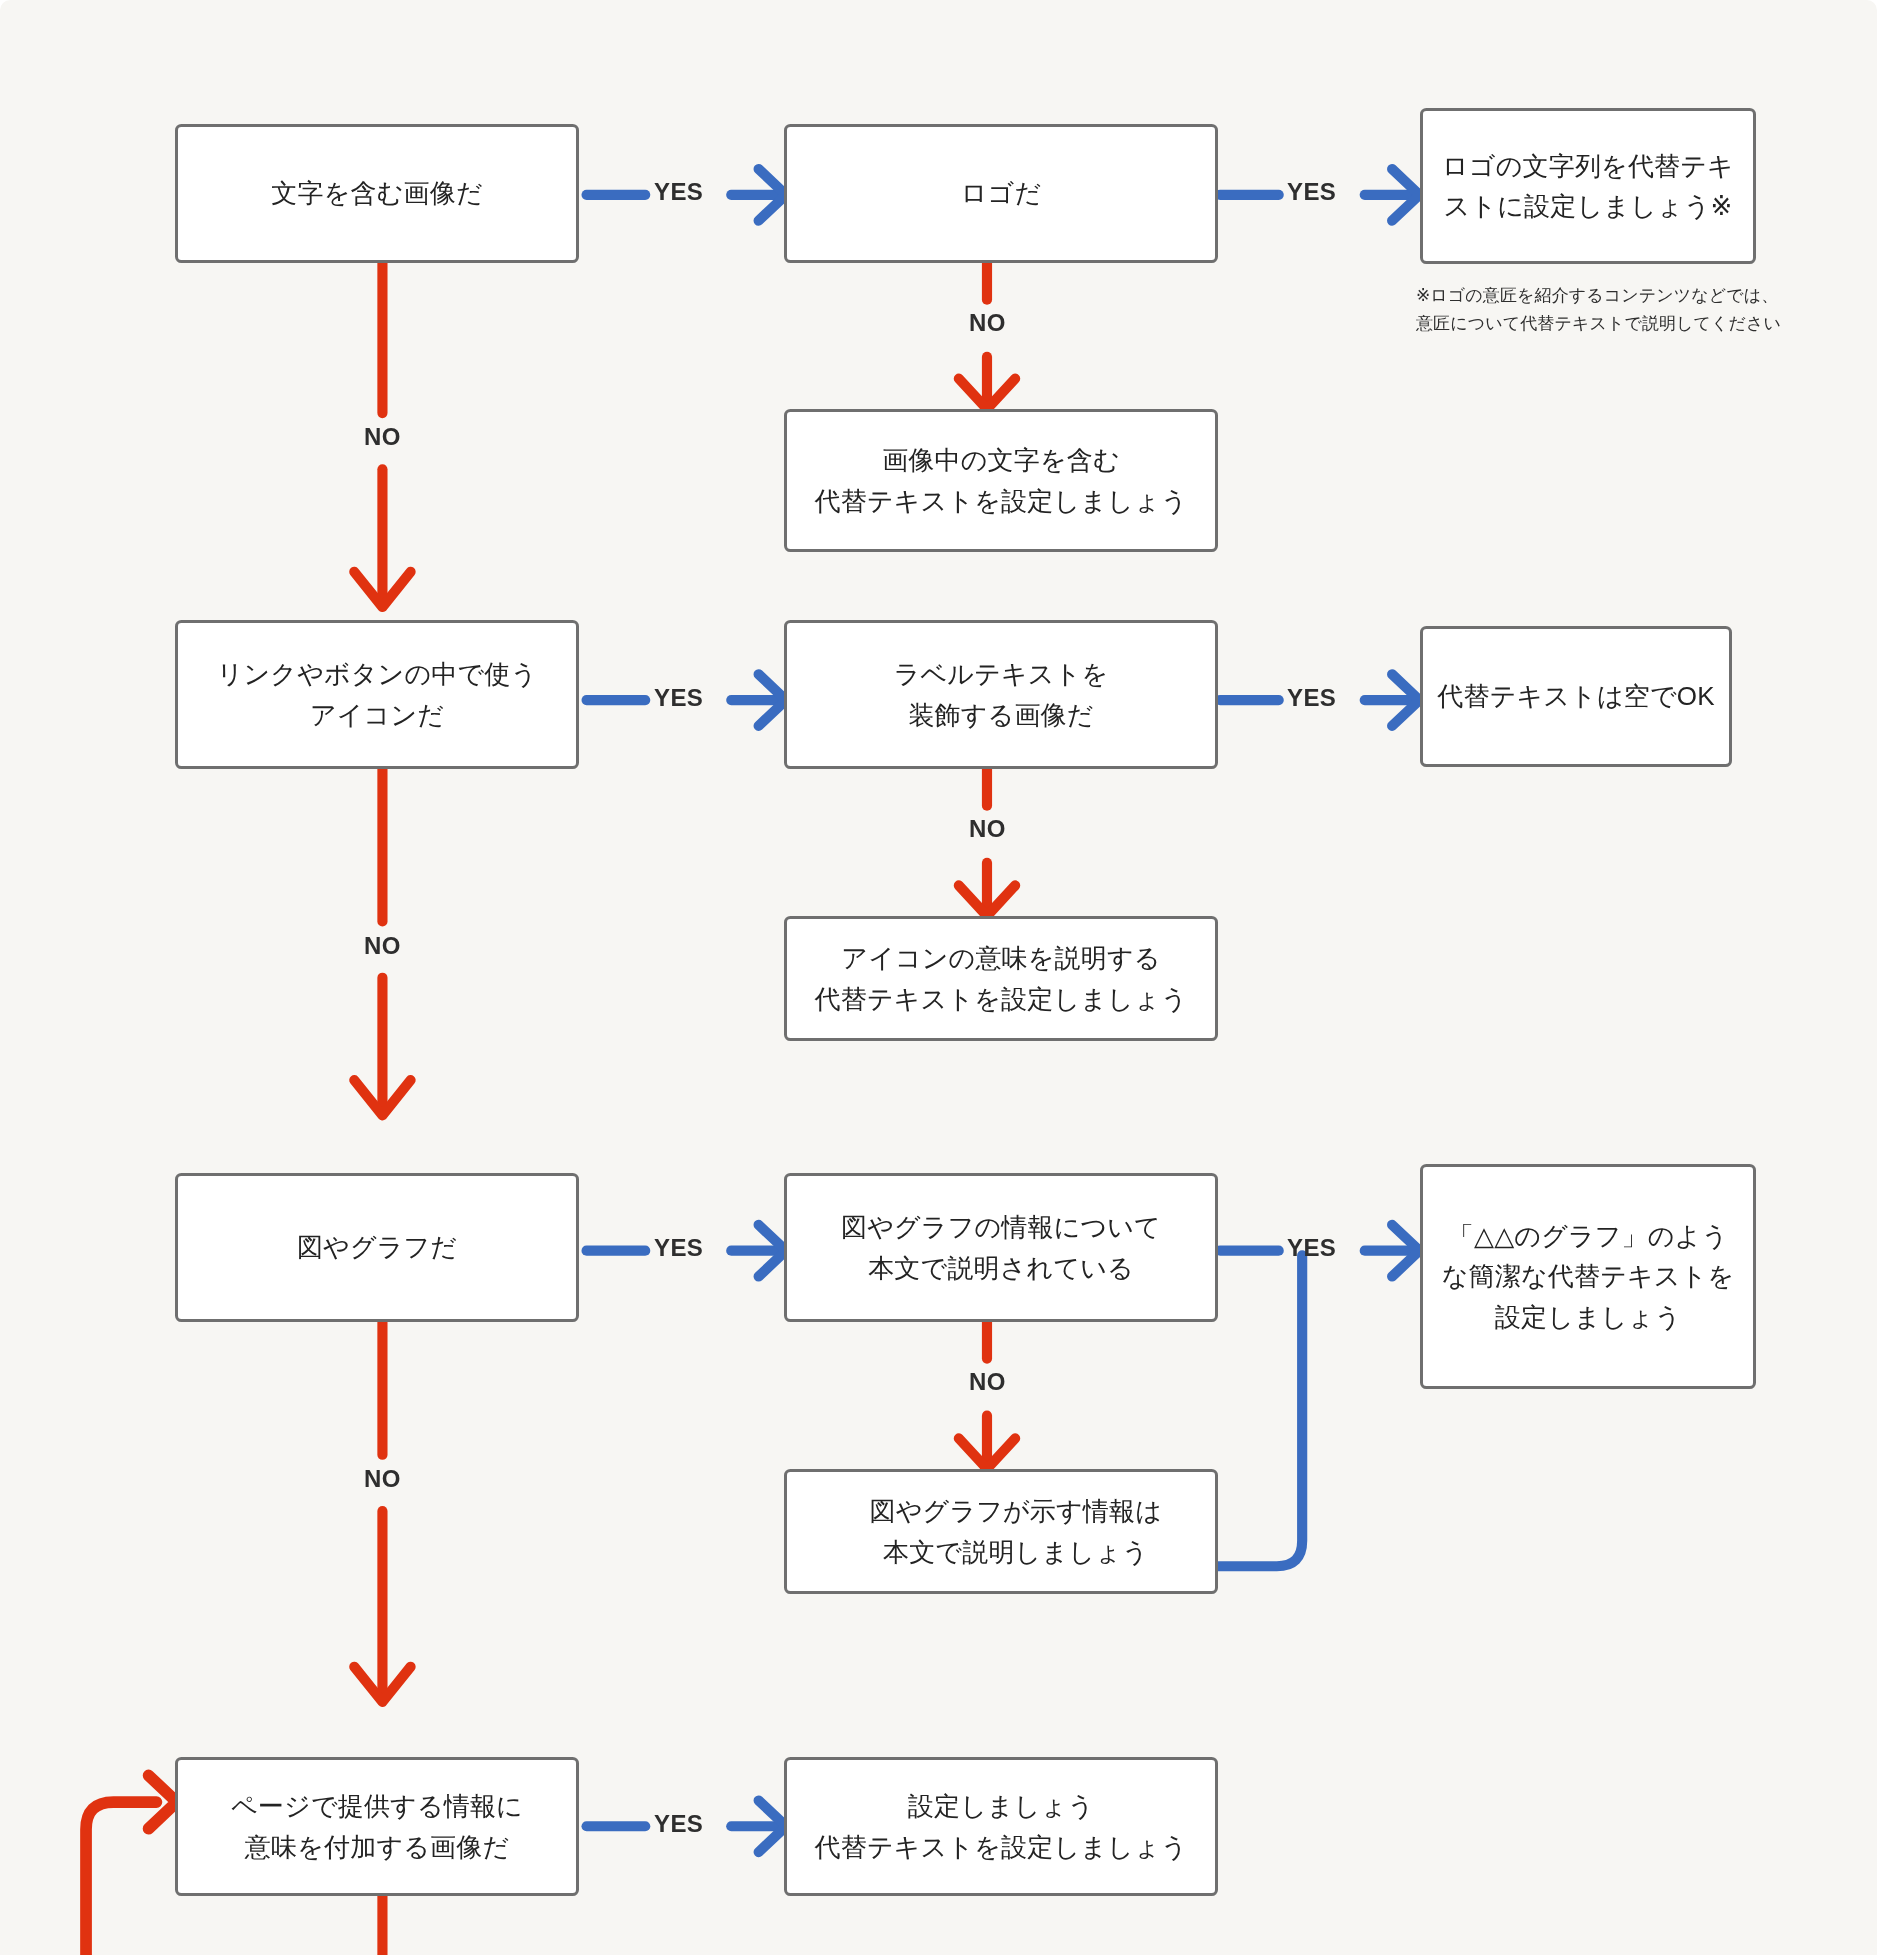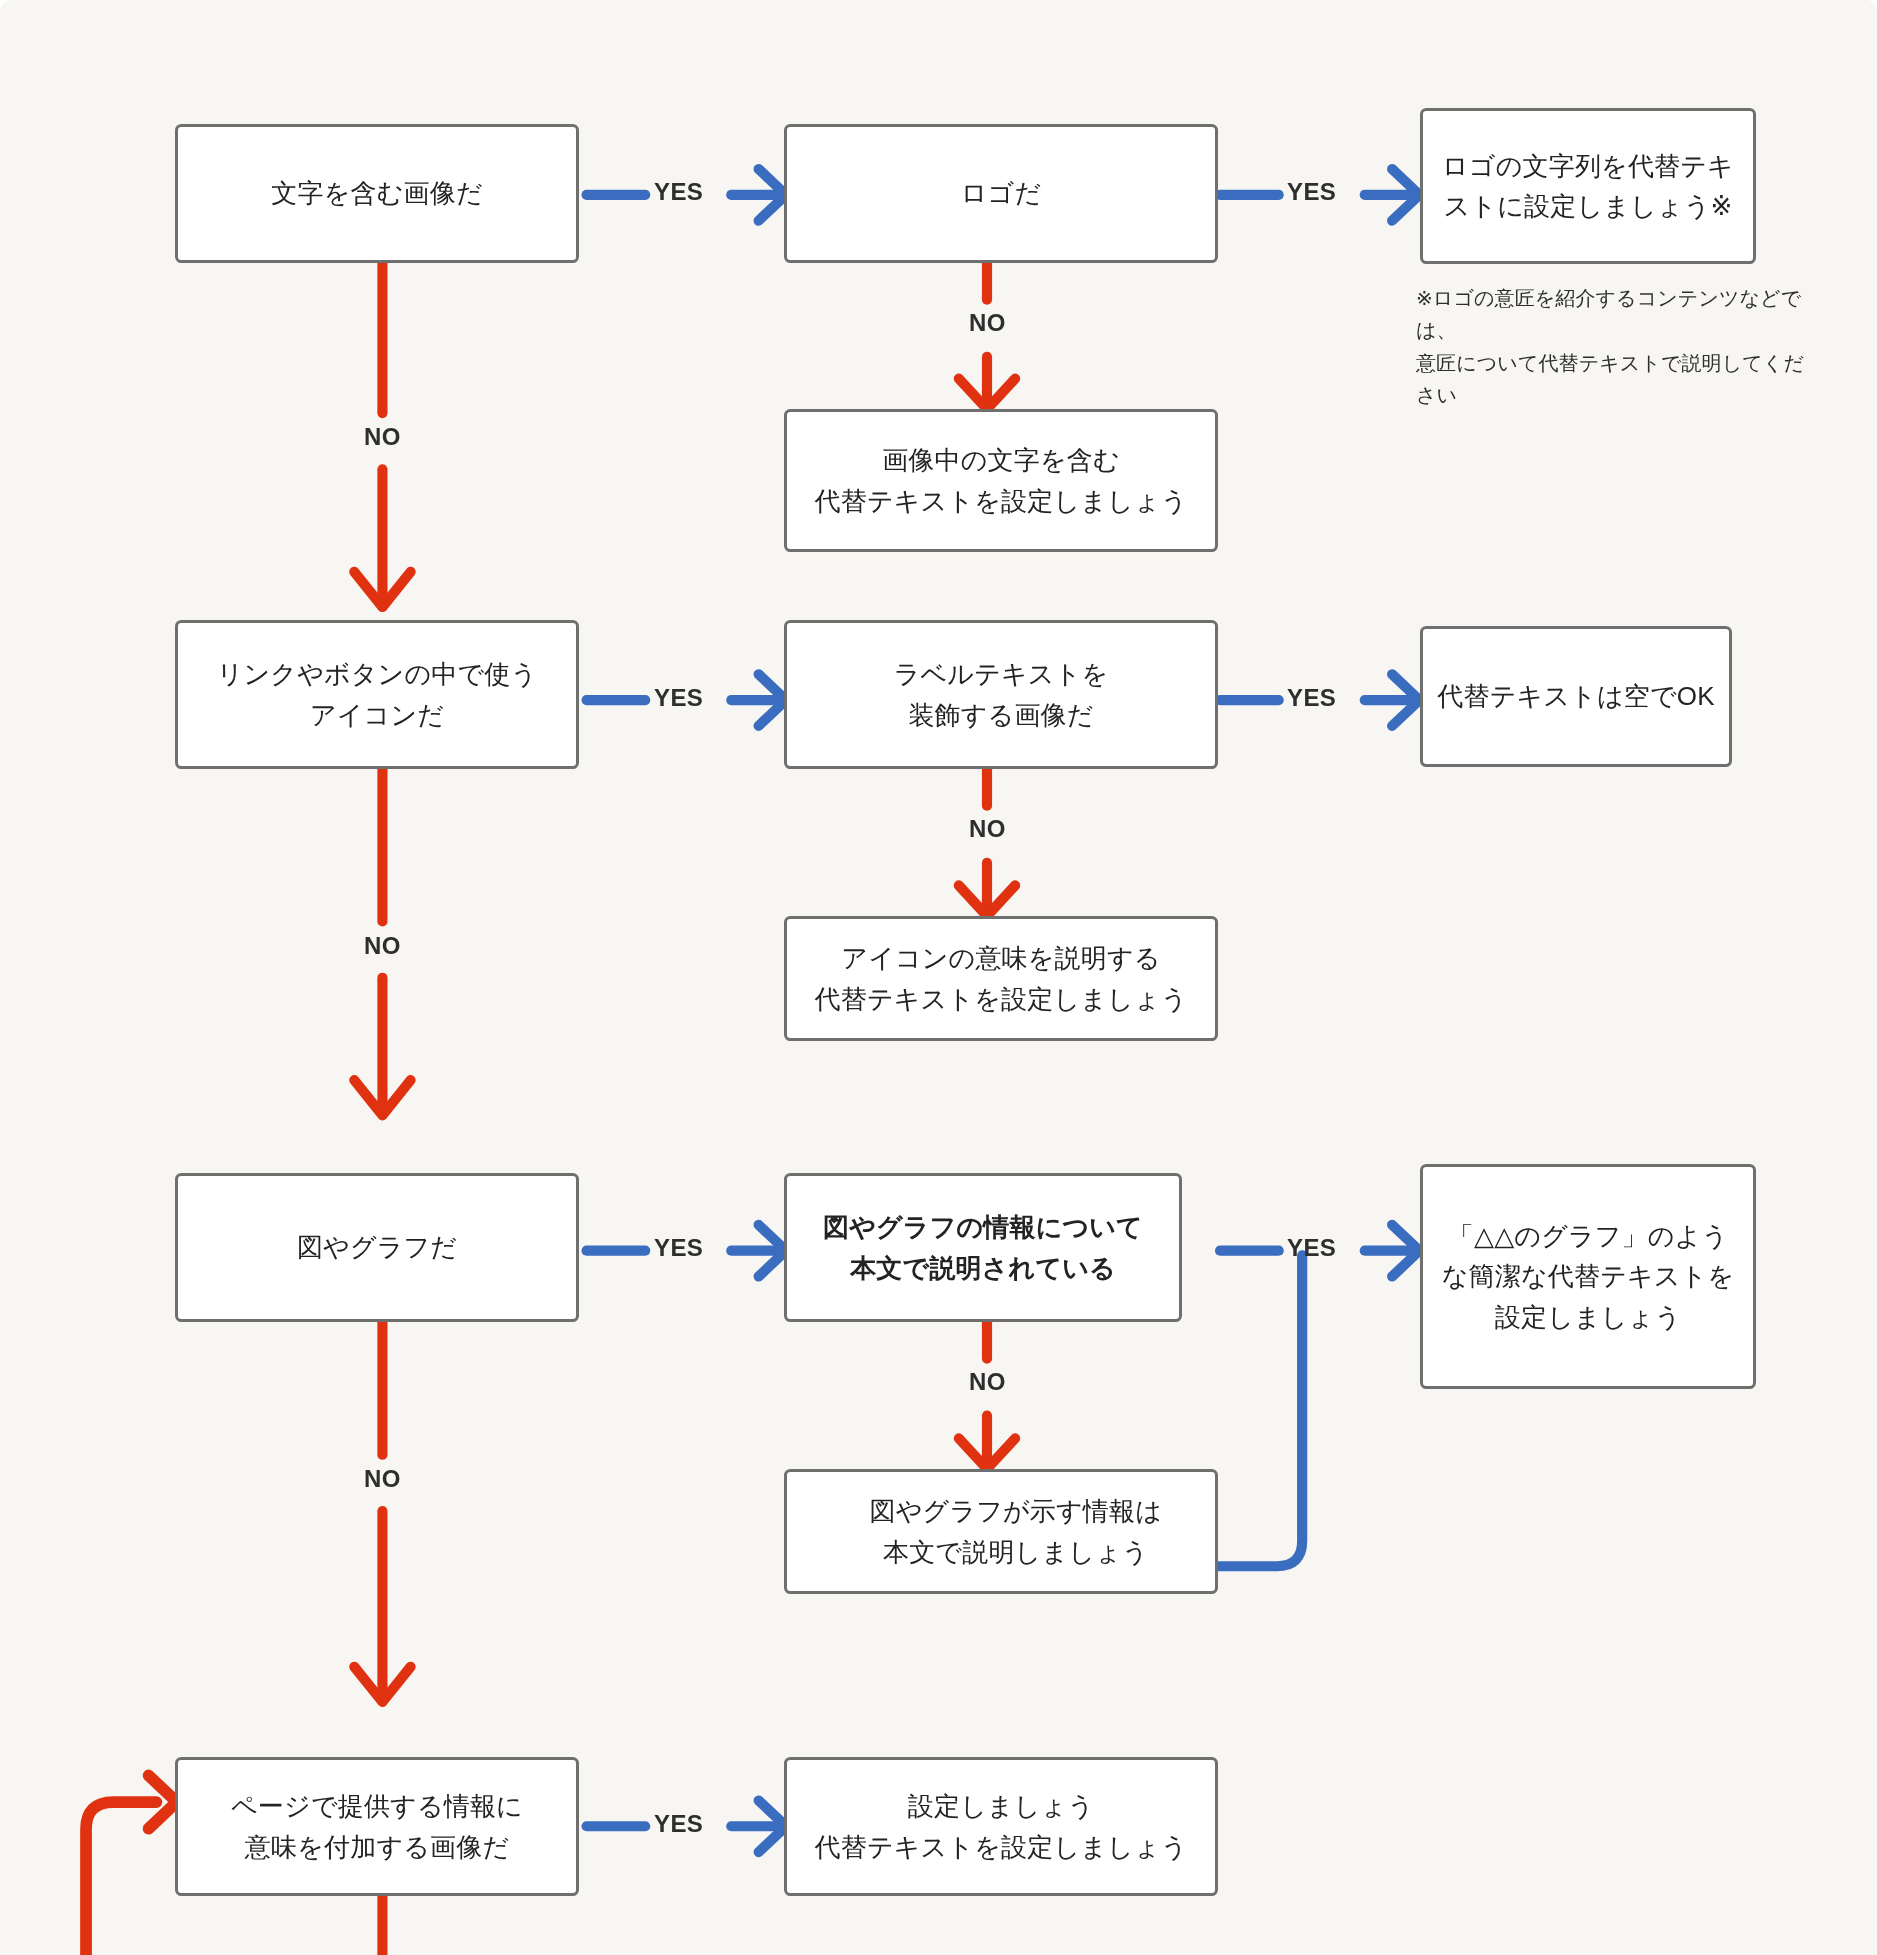--- a/index.html
+++ b/index.html
@@ -49,21 +49,21 @@
   .edge-label {
     position: absolute;
     font-size: 24px;
     font-weight: bold;
     color: #2e2e2e;
     letter-spacing: 0.4px;
     white-space: nowrap;
   }
   .note {
     position: absolute;
-    font-size: 20px;
+    font-size: 17px;
     line-height: 1.62;
     color: #2e2e2e;
     letter-spacing: 0.1px;
     white-space: pre-line;
   }
 </style>
 </head>
 <body>
 
 <div id="page">
@@ -233,21 +233,21 @@
       <span>代替テキストを設定しましょう</span>
     </span>
   </div>
 
   <div class="node" style="left:175px; top:1173px; width:404px; height:149px;">
     <span class="txt">
       <span>図やグラフだ</span>
     </span>
   </div>
 
-  <div class="node" style="left:784px; top:1173px; width:398px; height:149px;font-weight:bold;">
+  <div class="node" style="left:784px; top:1173px; width:434px; height:149px;">
     <span class="txt">
       <span>図やグラフの情報について</span>
       <span>本文で説明されている</span>
     </span>
   </div>
 
   <div class="node" style="left:1420px; top:1164px; width:336px; height:225px;">
     <span class="txt">
       <span>「△△のグラフ」のよう</span>
       <span>な簡潔な代替テキストを</span>

